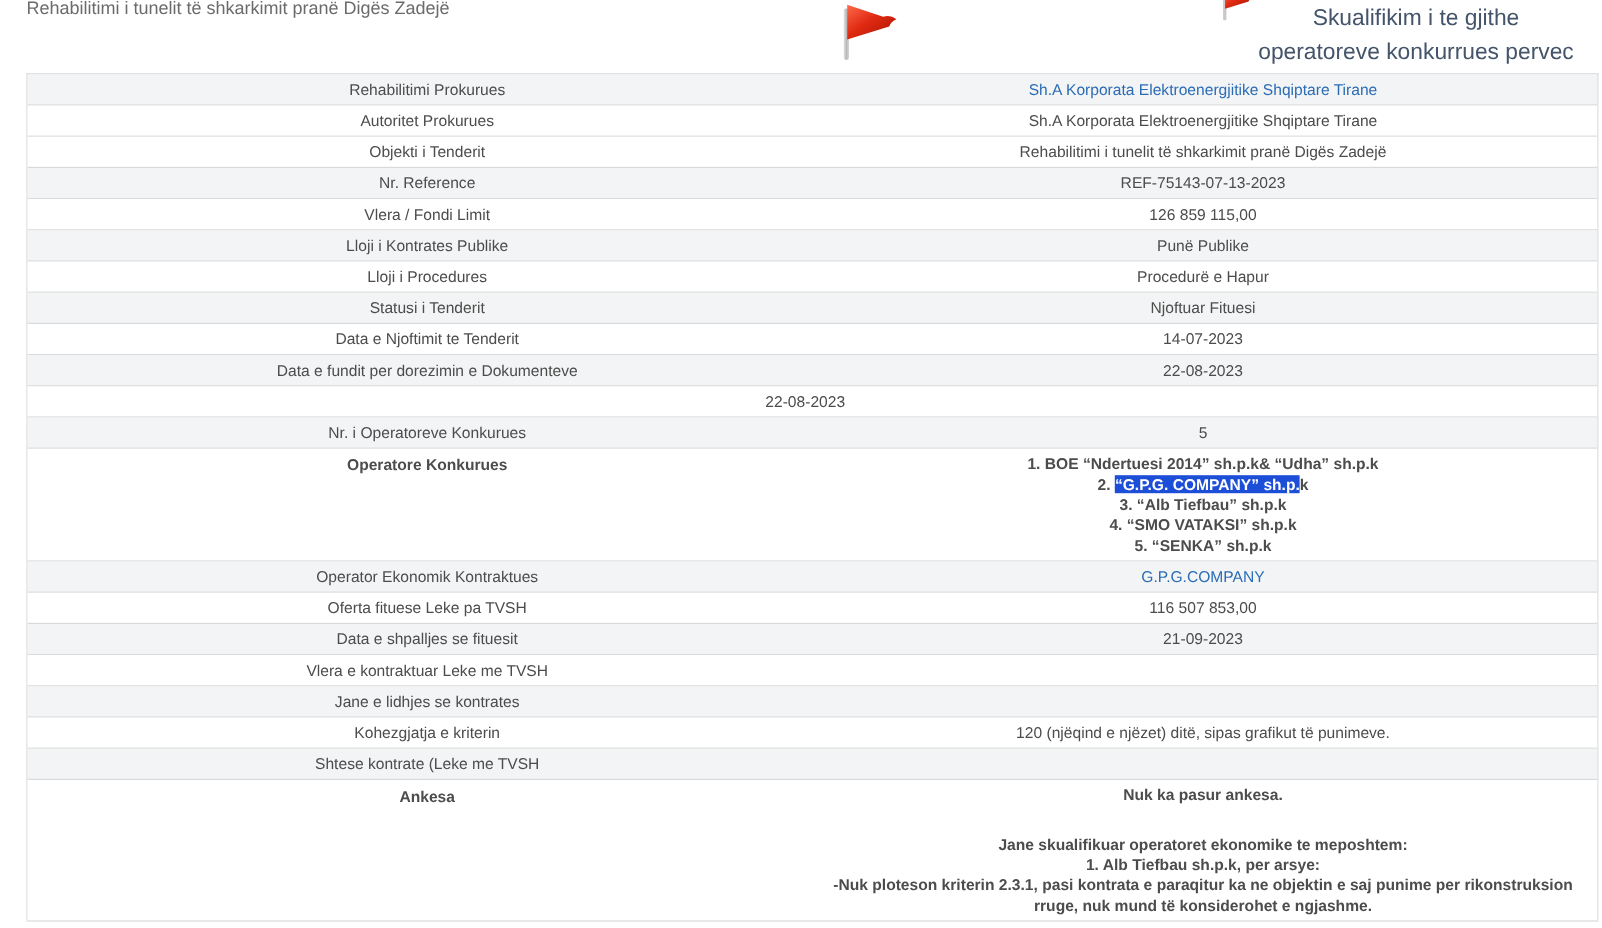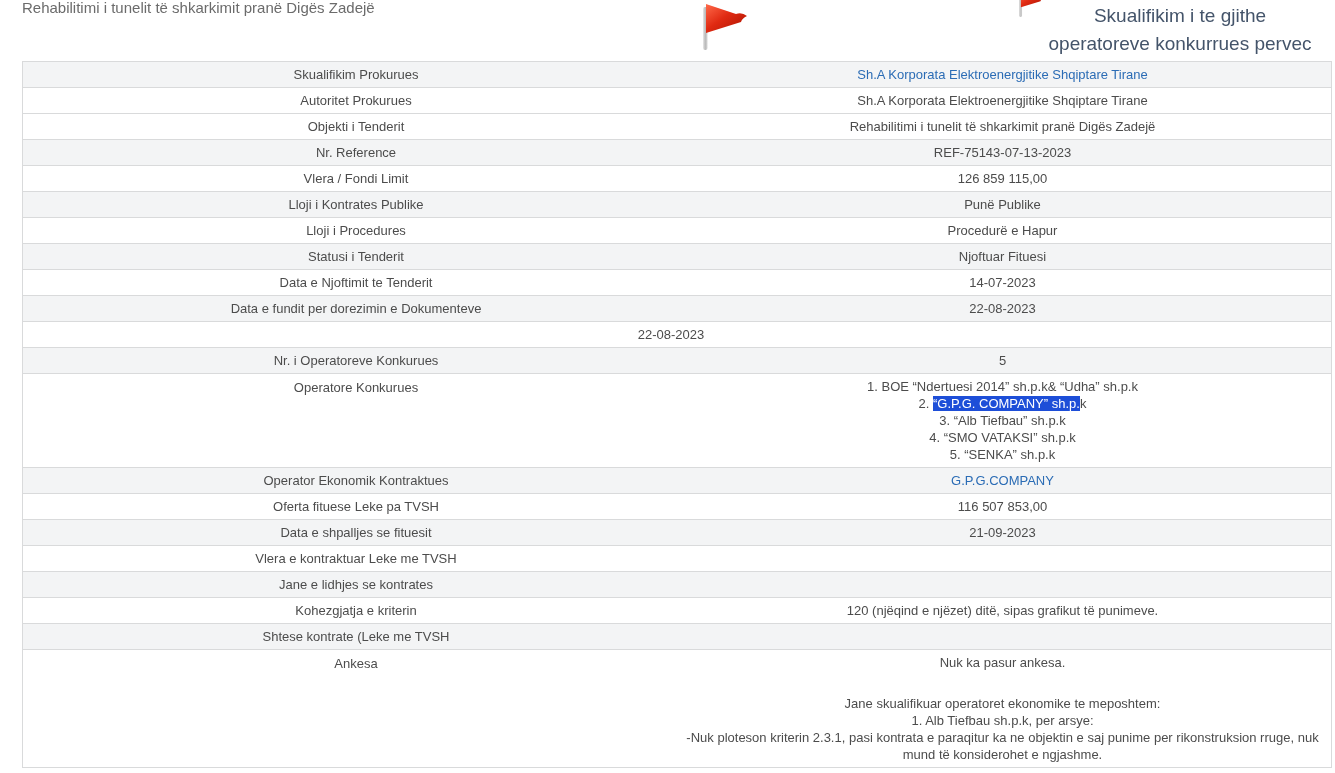--- a/index.html
+++ b/index.html
@@ -31,21 +31,21 @@
     border: 1px solid #d9dadb; border-bottom: none;
     font-size: 13px;
   }
   .row {
     display: flex; align-items: center;
     min-height: 26px;
     border-bottom: 1px solid #d9dadb;
     background: #fff;
   }
   .row.striped { background: #f3f4f5; }
-  .row.tall { align-items: flex-start; padding: 4px 0; }
+  .row.tall { align-items: flex-start; padding: 4px 0; font-weight: bold; }
   .cl {
     width: 663px; flex: 0 0 663px;
     padding-left: 13px; padding-right: 10px;
     color: #4c4c4c;
   }
   .row.tall .cl { padding-top: 2px; }
   .cv { flex: 1 1 auto; padding-right: 12px; color: #4c4c4c; }
   .link { color: #2b6cb5; text-decoration: none; cursor: pointer; }
   .multi div { line-height: 17px; }
   .ankesa-cell div { line-height: 17px; }
@@ -87,21 +87,21 @@
     </defs>
     <rect x="5" y="5" width="5" height="43" rx="2" fill="#c9c9c9"></rect>
     <path d="M8,2 L38,12 Q44,10 49,14 Q44,16.5 43,20 L8,31 Z" fill="url(#fg2)"></path>
   </svg>
 
   <div class="disq-note">Skualifikim i te gjithe operatoreve konkurrues pervec fituesit</div>
 
   <div class="info-table">
 
     <div class="row striped">
-      <div class="cl">Skualifikim Prokurues</div>
+      <div class="cl">Rehabilitimi Prokurues</div>
       <div class="cv"><a class="link">Sh.A Korporata Elektroenergjitike Shqiptare Tirane</a></div>
     </div>
 
     <div class="row">
       <div class="cl">Autoritet Prokurues</div>
       <div class="cv">Sh.A Korporata Elektroenergjitike Shqiptare Tirane</div>
     </div>
 
     <div class="row">
       <div class="cl">Objekti i Tenderit</div>

